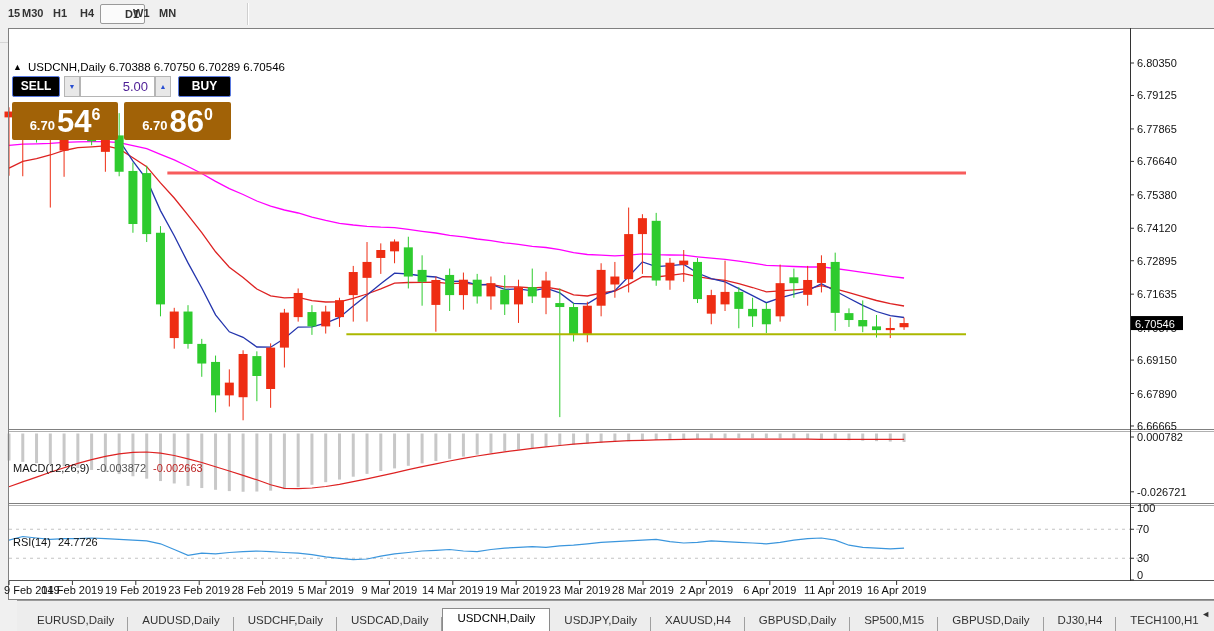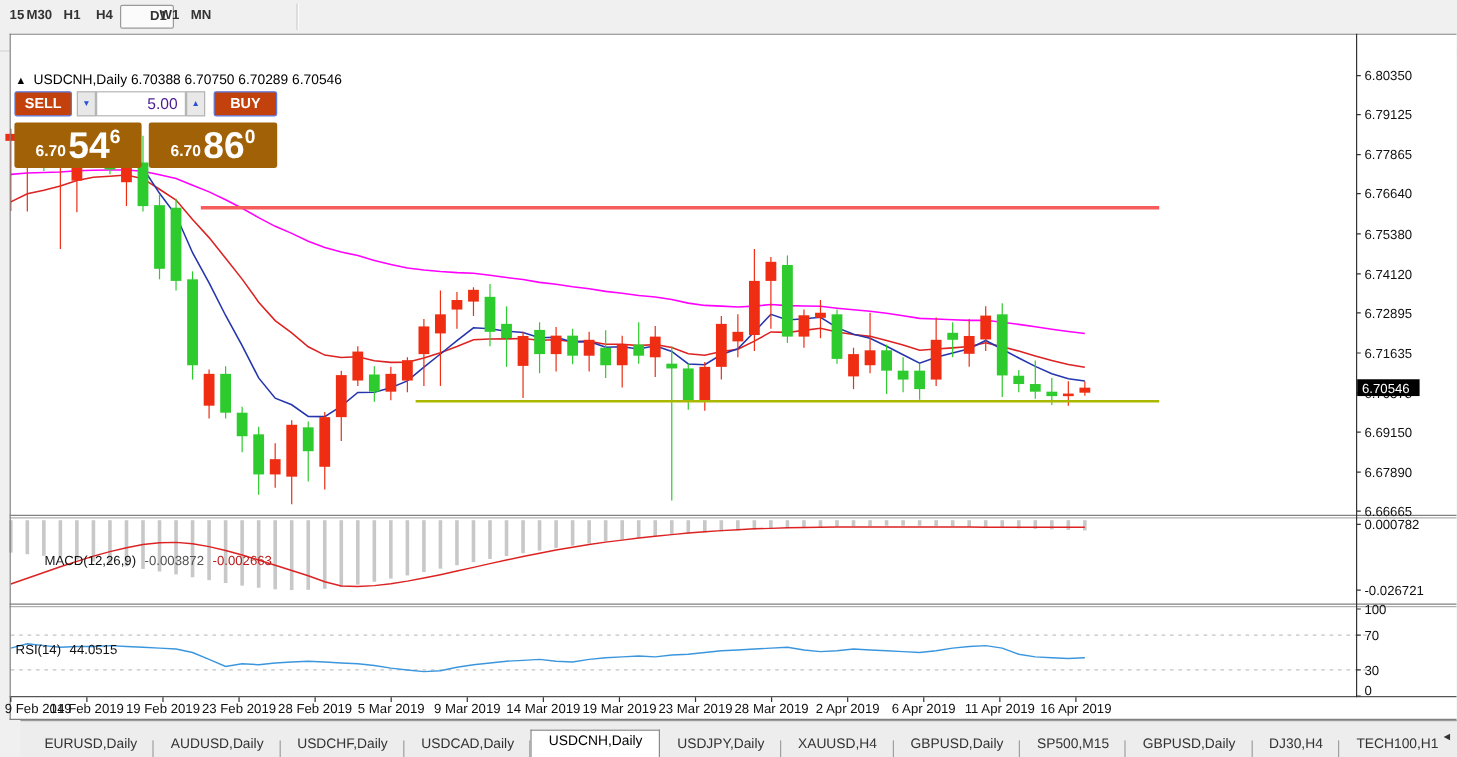--- a/index.html
+++ b/index.html
@@ -24,21 +24,21 @@
   .title-row { position:absolute; left:13px; top:33px; font-size:11.5px; color:#000;
                display:flex; align-items:center; gap:6px; z-index:5; }
   .collapse-tri { font-size:9px; color:#000; }
 
   .ind-label { position:absolute; font-size:11px; color:#111; z-index:5; }
   .ind-label span { margin-right:4px; }
 
   
   .trade-panel { position:absolute; left:12px; top:48px; width:219px; height:66px; z-index:6; }
   .tp-row1 { position:absolute; left:0; top:0; width:219px; height:21px; }
-  .btn-blue { background:#c2410c; color:#fff; font-weight:bold; font-size:12px;
+  .btn-blue { background:#000000; color:#fff; font-weight:bold; font-size:12px;
               border:1px solid #5a7ae0; border-radius:2px; text-align:center; cursor:pointer; }
   .sell-btn { position:absolute; left:0; top:0; width:48px; height:21px; line-height:19px; }
   .buy-btn  { position:absolute; left:166px; top:0; width:53px; height:21px; line-height:19px; }
   .spin-btn { position:absolute; top:0; width:16px; height:21px; background:#e8e8e8;
               border:1px solid #b5b5b5; font-size:7px; color:#2a50d2; text-align:center;
               line-height:19px; cursor:pointer; }
   .spin-down { left:52px; } .spin-up { left:143px; }
   .vol-field { position:absolute; left:68px; top:0; width:75px; height:21px; background:#fff;
                border:1px solid #b5b5b5; font-size:13px; color:#4c1d95; text-align:right;
                padding:0 6px; font-family:"Liberation Sans",sans-serif; }
@@ -389,28 +389,28 @@
         <span class="pb-big">54</span>
         <span class="pb-sup">6</span>
       </div>
       <div class="price-box pb-buy">
         <span class="pb-base">6.70</span>
         <span class="pb-big">86</span>
         <span class="pb-sup">0</span>
       </div>
     </div>
 
-    <div class="ind-label" style="left:13px; top:434px;margin-left:24px;">
+    <div class="ind-label" style="left:13px; top:434px;">
       <span>MACD(12,26,9)</span>
       <span style="color:#555;">-0.003872</span>
       <span style="color:#bb2222;">-0.002663</span>
     </div>
     <div class="ind-label" style="left:13px; top:508px;">
       <span>RSI(14)</span>
-      <span>44.0515</span>
+      <span>24.7726</span>
     </div>
   </div>
 
   <div class="tab-bar">
     <div class="tabs-wrap" id="tabs-wrap">
         <div class="tab">EURUSD,Daily</div>
         <div class="tab">AUDUSD,Daily</div>
         <div class="tab">USDCHF,Daily</div>
         <div class="tab">USDCAD,Daily</div>
         <div class="tab active">USDCNH,Daily</div>

